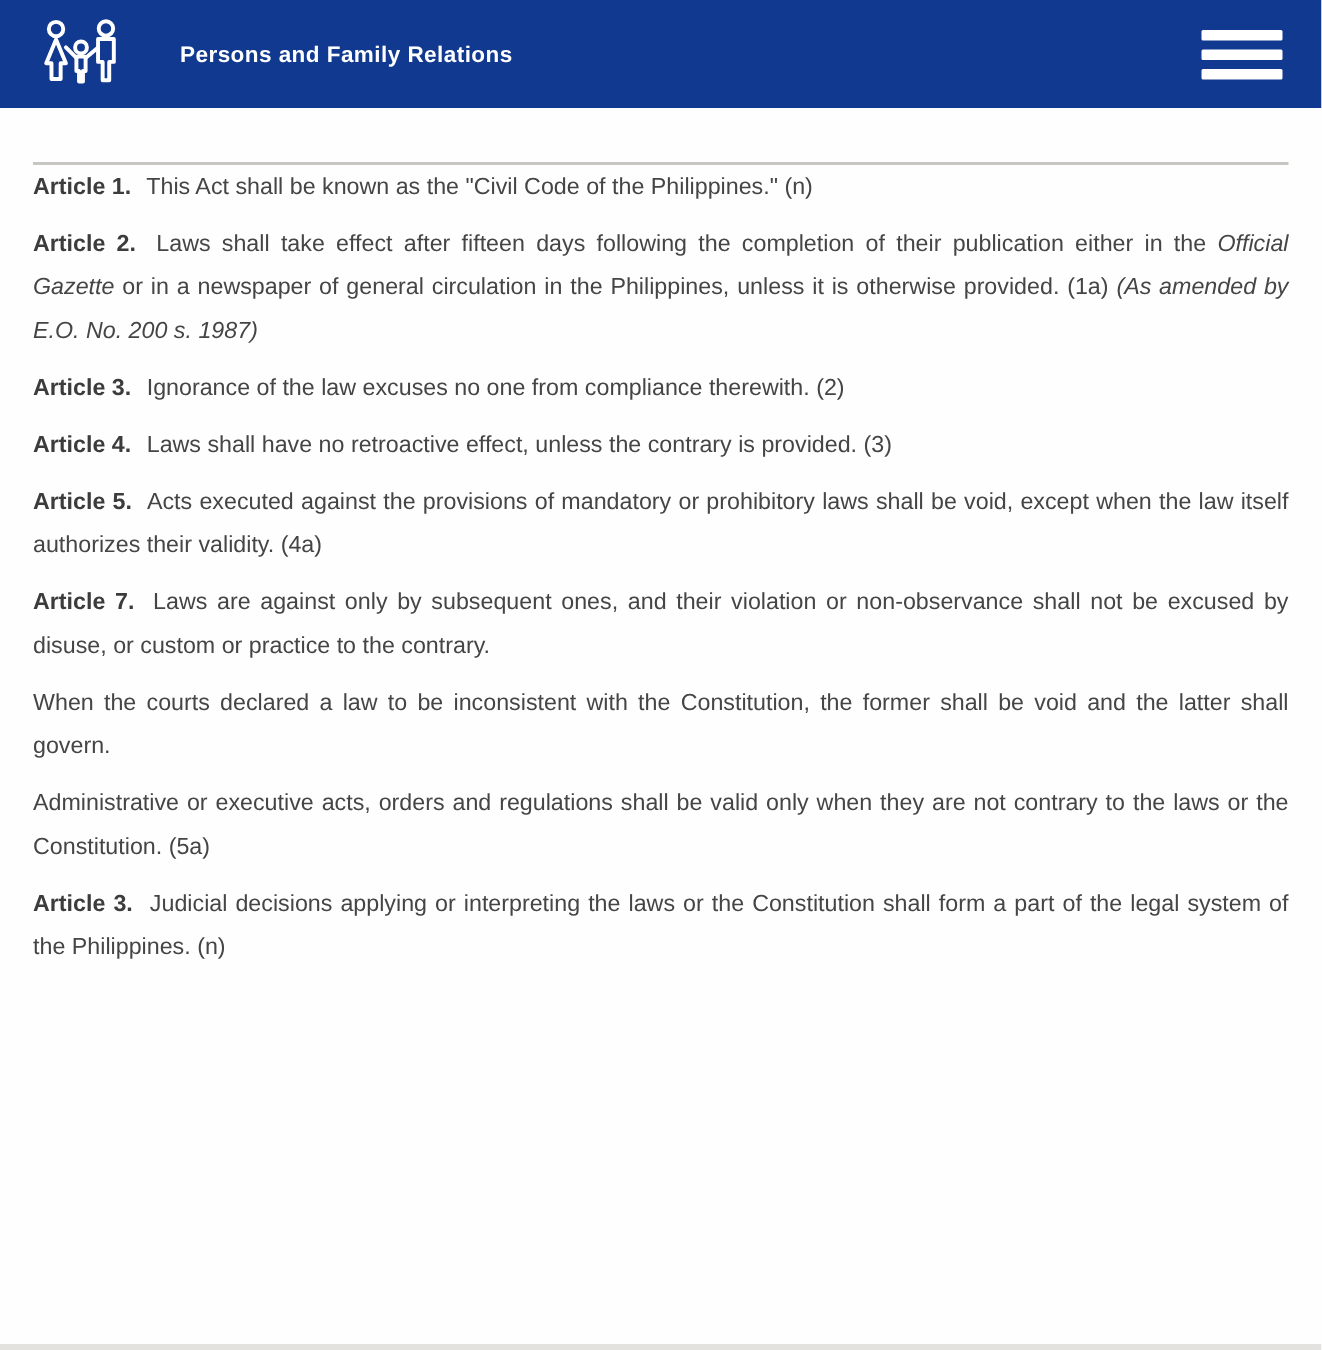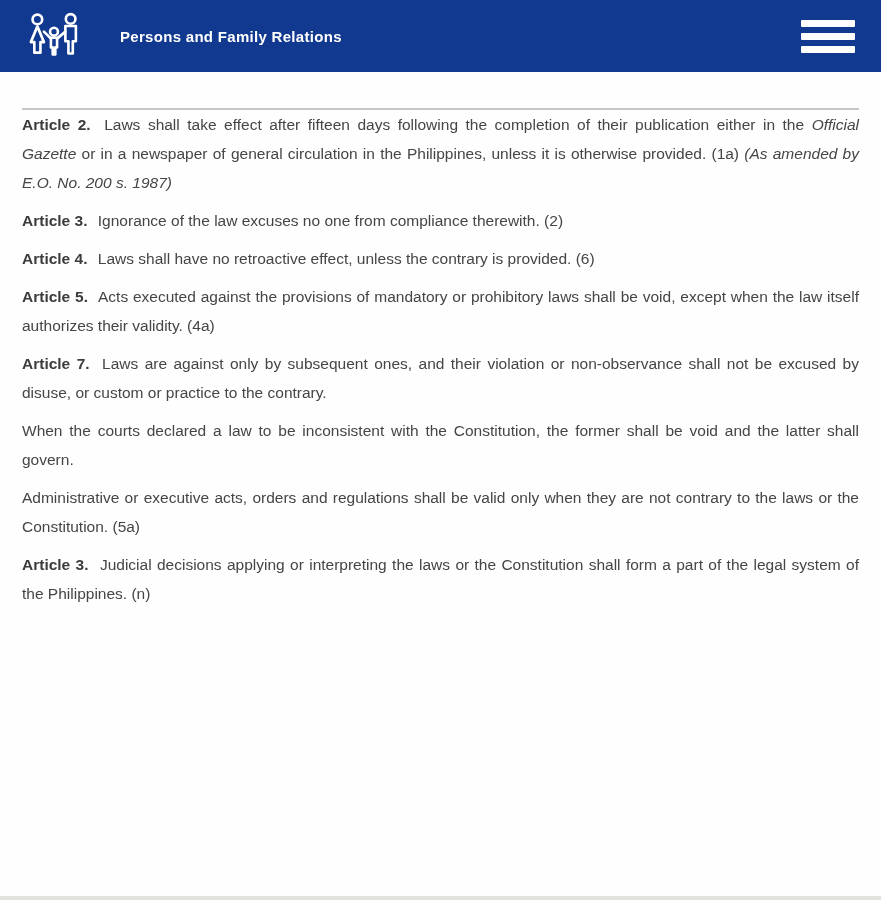--- a/index.html
+++ b/index.html
@@ -135,23 +135,24 @@
       <span class="bar"></span>
       <span class="bar"></span>
       <span class="bar"></span>
     </span>
   </button>
 </header>
 
 <main class="content">
   <hr class="divider">
   <div class="articles">
+      <p class="article"><strong class="article-label">Article 1.</strong> <span>This Act shall be known as the "Civil Code of the Philippines." (n)</span></p>
       <p class="article"><strong class="article-label">Article 2.</strong> <span>Laws shall take effect after fifteen days following the completion of their publication either in the </span><em>Official Gazette</em><span> or in a newspaper of general circulation in the Philippines, unless it is otherwise provided. (1a) </span><em>(As amended by E.O. No. 200 s. 1987)</em></p>
       <p class="article"><strong class="article-label">Article 3.</strong> <span>Ignorance of the law excuses no one from compliance therewith. (2)</span></p>
-      <p class="article"><strong class="article-label">Article 4.</strong> <span>Laws shall have no retroactive effect, unless the contrary is provided. (6)</span></p>
+      <p class="article"><strong class="article-label">Article 4.</strong> <span>Laws shall have no retroactive effect, unless the contrary is provided. (3)</span></p>
       <p class="article"><strong class="article-label">Article 5.</strong> <span>Acts executed against the provisions of mandatory or prohibitory laws shall be void, except when the law itself authorizes their validity. (4a)</span></p>
       <p class="article"><strong class="article-label">Article 7.</strong> <span>Laws are against only by subsequent ones, and their violation or non-observance shall not be excused by disuse, or custom or practice to the contrary.</span></p>
       <p class="article"><span>When the courts declared a law to be inconsistent with the Constitution, the former shall be void and the latter shall govern.</span></p>
       <p class="article"><span>Administrative or executive acts, orders and regulations shall be valid only when they are not contrary to the laws or the Constitution. (5a)</span></p>
       <p class="article"><strong class="article-label">Article 3.</strong> <span>Judicial decisions applying or interpreting the laws or the Constitution shall form a part of the legal system of the Philippines. (n)</span></p>
     </div>
 </main>
 
 <div class="page-bottom-edge"></div>
 

